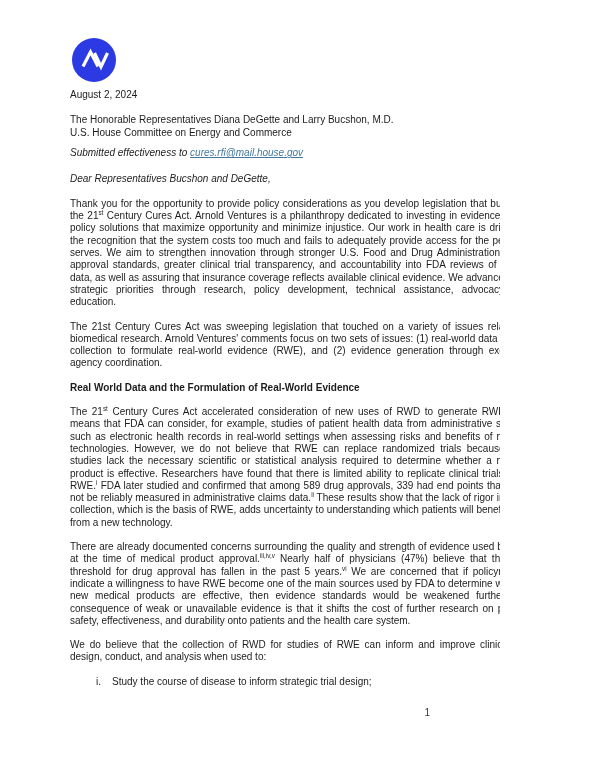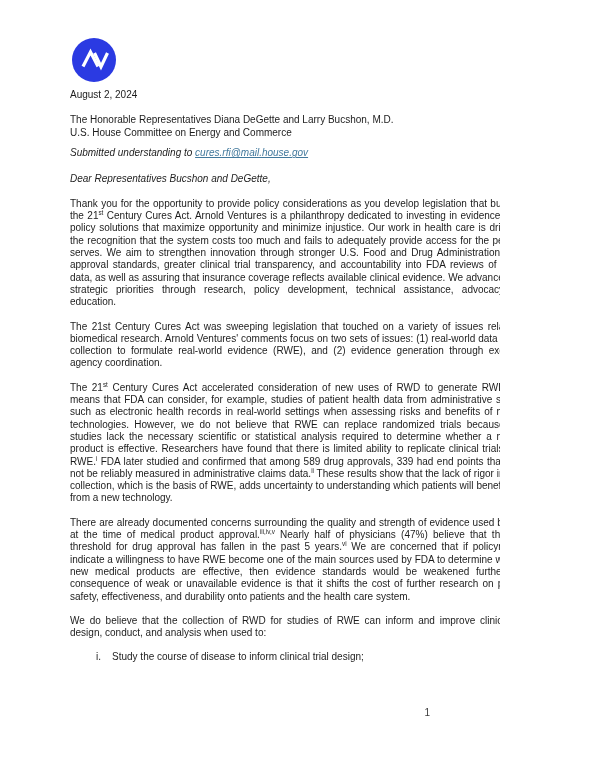--- a/index.html
+++ b/index.html
@@ -103,38 +103,39 @@
       </svg>
     </div>
 
     <p class="date">August 2, 2024</p>
 
     <div class="recipient">
       <div>The Honorable Representatives Diana DeGette and Larry Bucshon, M.D.</div>
       <div>U.S. House Committee on Energy and Commerce</div>
     </div>
 
-    <p class="submitted"><span>Submitted understanding to </span><a href="#">cures.rfi@mail.house.gov</a></p>
+    <p class="submitted"><span>Submitted effectiveness to </span><a href="#">cures.rfi@mail.house.gov</a></p>
 
     <p class="salutation">Dear Representatives Bucshon and DeGette,</p>
 
     <p class="body-para"><span>Thank you for the opportunity to provide policy considerations as you develop legislation that builds on the 21</span><sup>st</sup><span> Century Cures Act. Arnold Ventures is a philanthropy dedicated to investing in evidence-based policy solutions that maximize opportunity and minimize injustice. Our work in health care is driven by the recognition that the system costs too much and fails to adequately provide access for the people it serves. We aim to strengthen innovation through stronger U.S. Food and Drug Administration (FDA) approval standards, greater clinical trial transparency, and accountability into FDA reviews of clinical data, as well as assuring that insurance coverage reflects available clinical evidence. We advance these strategic priorities through research, policy development, technical assistance, advocacy, and education.</span></p>
 
     <p class="body-para">The 21st Century Cures Act was sweeping legislation that touched on a variety of issues related to biomedical research. Arnold Ventures' comments focus on two sets of issues: (1) real-world data (RWD) collection to formulate real-world evidence (RWE), and (2) evidence generation through executive agency coordination.</p>
 
+    <h3 class="section-heading">Real World Data and the Formulation of Real-World Evidence</h3>
 
     <p class="body-para"><span>The 21</span><sup>st</sup><span> Century Cures Act accelerated consideration of new uses of RWD to generate RWE. This means that FDA can consider, for example, studies of patient health data from administrative sources such as electronic health records in real-world settings when assessing risks and benefits of medical technologies. However, we do not believe that RWE can replace randomized trials because such studies lack the necessary scientific or statistical analysis required to determine whether a medical product is effective. Researchers have found that there is limited ability to replicate clinical trials using RWE.</span><sup>i</sup><span> FDA later studied and confirmed that among 589 drug approvals, 339 had end points that could not be reliably measured in administrative claims data.</span><sup>ii</sup><span> These results show that the lack of rigor in RWD collection, which is the basis of RWE, adds uncertainty to understanding which patients will benefit most from a new technology.</span></p>
 
     <p class="body-para"><span>There are already documented concerns surrounding the quality and strength of evidence used by FDA at the time of medical product approval.</span><sup>iii,iv,v</sup><span> Nearly half of physicians (47%) believe that the FDA threshold for drug approval has fallen in the past 5 years.</span><sup>vi</sup><span> We are concerned that if policymakers indicate a willingness to have RWE become one of the main sources used by FDA to determine whether new medical products are effective, then evidence standards would be weakened further. The consequence of weak or unavailable evidence is that it shifts the cost of further research on product safety, effectiveness, and durability onto patients and the health care system.</span></p>
 
     <p class="body-para">We do believe that the collection of RWD for studies of RWE can inform and improve clinical trial design, conduct, and analysis when used to:</p>
 
     <div class="roman-list">
       <div class="list-row">
         <span class="marker">i.</span>
-        <span>Study the course of disease to inform clinical trial design;</span>
+        <span>Study the course of disease to inform strategic trial design;</span>
       </div>
     </div>
 
   </div>
 
   <div class="page-number">1</div>
 </div>
 
 </body></html>

